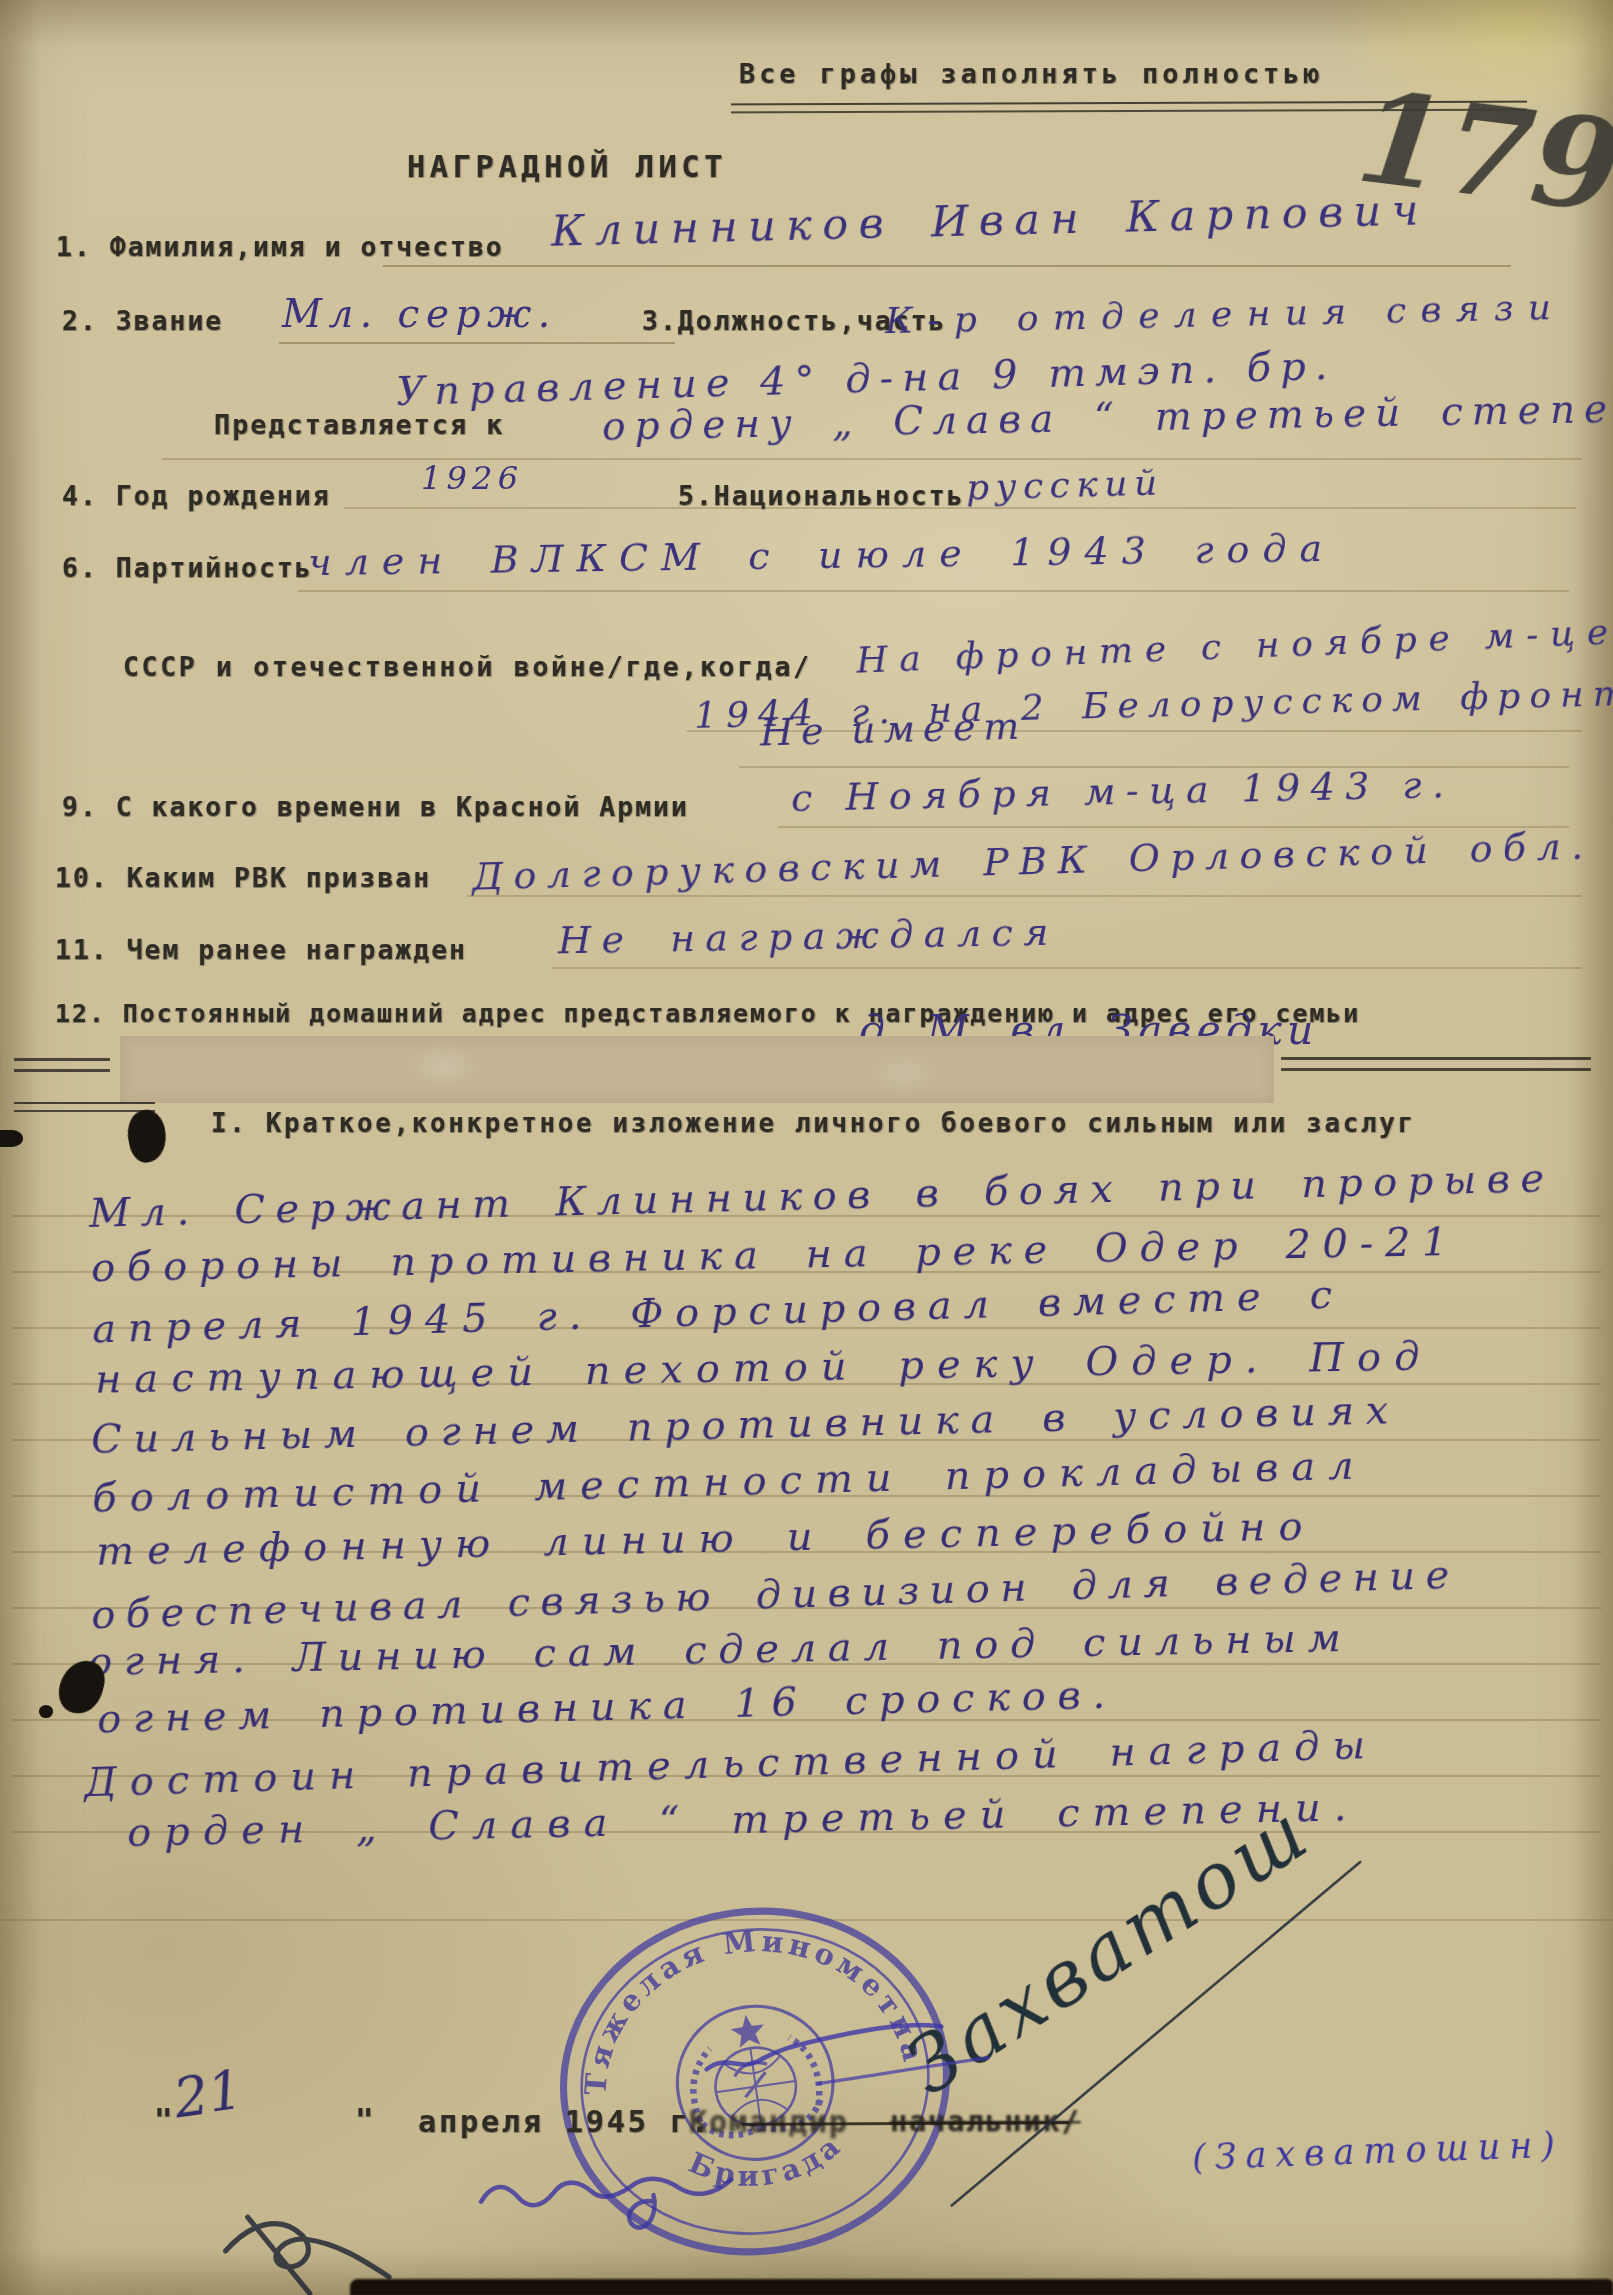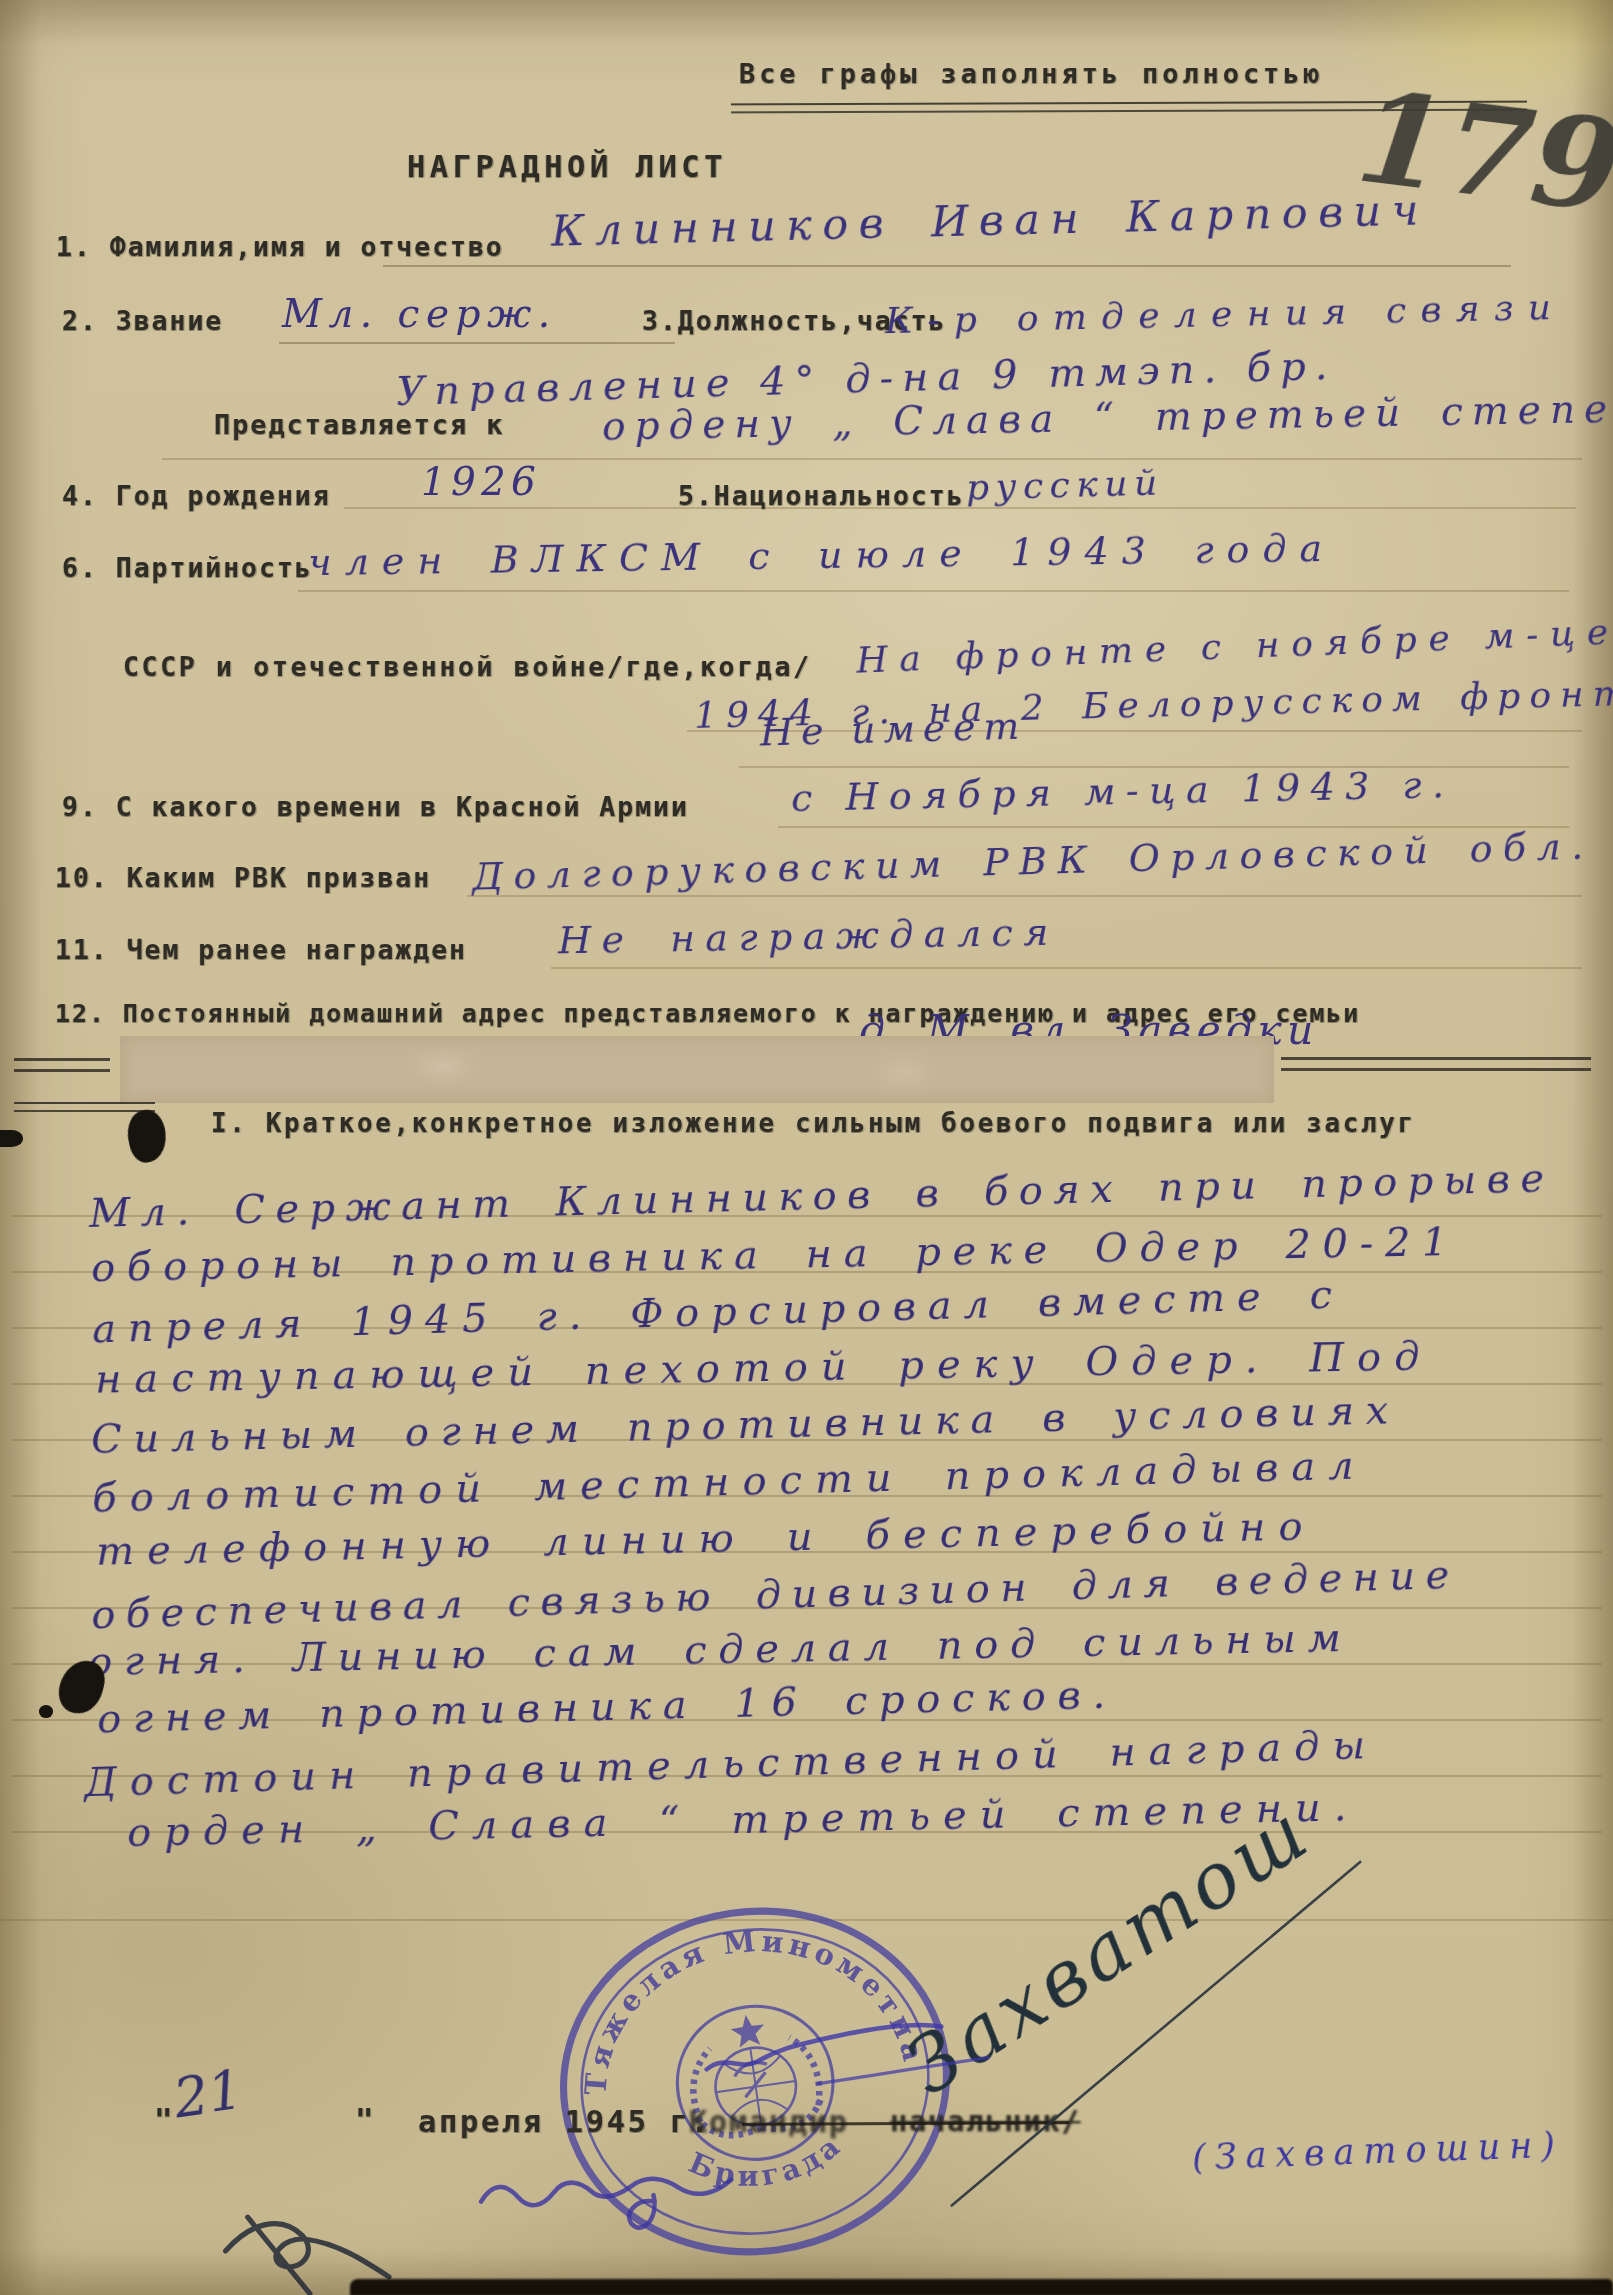--- a/index.html
+++ b/index.html
@@ -69,21 +69,21 @@
   <div class="hand" style="left:282px;top:291px;font-size:39px;letter-spacing:6.5px;">Мл. серж.</div>
   <div class="typed" style="left:642px;top:305px;font-size:26.6px;filter:blur(0.6px);">3.Должность,часть</div>
 
   <div class="hand" style="left:885px;top:293px;font-size:36px;letter-spacing:14.3px;transform:rotate(-1.2deg);">К-р отделения связи</div>
   <div class="hand" style="left:396px;top:355px;font-size:40px;letter-spacing:9px;transform:rotate(-1.6deg);">Управление 4° д-на 9 тмэп. бр.</div>
 
   <div class="typed" style="left:214px;top:409px;font-size:27px;">Представляется к</div>
   <div class="hand" style="left:602px;top:394px;font-size:39px;letter-spacing:9px;word-spacing:10.4px;transform:rotate(-1deg);">ордену „ Слава “ третьей степени.</div>
 
   <div class="typed" style="left:62px;top:480px;font-size:26.6px;">4. Год рождения</div>
-  <div class="hand" style="left:421px;top:459px;font-size:39px;letter-spacing:5.2px;">1926</div>
+  <div class="hand" style="left:421px;top:459px;font-size:32px;letter-spacing:5.2px;">1926</div>
   <div class="typed" style="left:678px;top:480px;font-size:26.6px;filter:blur(0.6px);">5.Национальность</div>
   <div class="hand" style="left:966px;top:464px;font-size:36px;letter-spacing:6.5px;transform:rotate(-1.5deg);">русский</div>
 
   <div class="typed" style="left:62px;top:552px;font-size:26.6px;filter:blur(0.6px);">6. Партийность</div>
   <div class="hand" style="left:308px;top:533px;font-size:38px;letter-spacing:13px;word-spacing:10.4px;transform:rotate(-.8deg);">член ВЛКСМ с июле 1943 года</div>
 
   <div class="typed" style="left:123px;top:651px;font-size:26.6px;letter-spacing:2.6px;">СССР и отечественной войне/где,когда/</div>
   <div class="hand" style="left:856px;top:625px;font-size:36px;letter-spacing:11.7px;transform:rotate(-2.2deg);">На фронте с ноябре м-це</div>
   <div class="hand" style="left:694px;top:683px;font-size:36px;letter-spacing:9px;word-spacing:9px;transform:rotate(-1.4deg);">1944 г. на 2 Белорусском фронте</div>
 
@@ -99,21 +99,21 @@
   <div class="hand" style="left:558px;top:914px;font-size:38px;letter-spacing:10.4px;word-spacing:13px;transform:rotate(-1deg);">Не награждался</div>
 
   <div class="typed" style="left:55px;top:960px;font-size:25px;letter-spacing:1.9px;margin-top:39px;">12. Постоянный домашний адрес представляемого к награждению и адрес его семьи</div>
   <div class="hand" style="left:859px;top:1006px;font-size:41px;letter-spacing:5.2px;">д. М. вл. Заведки</div>
   <div class="redact" style="left:120px;top:1036px;width:1154px;height:67px;"></div>
   <div class="dline" style="left:1281px;top:1057px;width:310px;"></div>
   <div class="dline" style="left:14.3px;top:1058px;width:96px;"></div>
   <div class="doubleline" style="left:14.3px;top:1102px;width:141px;"></div>
 
   <div class="blot" style="left:128px;top:1110px;width:38px;height:52px;border-radius:55% 45% 60% 40%;transform:rotate(-12deg);"></div>
-  <div class="typed" style="left:211px;top:1108px;font-size:26px;letter-spacing:2.6px;">I. Краткое,конкретное изложение сильным боевого подвига или заслуг</div>
+  <div class="typed" style="left:211px;top:1108px;font-size:26px;letter-spacing:2.6px;">I. Краткое,конкретное изложение личного боевого сильным или заслуг</div>
 
   <div class="hand" style="left:89px;top:1172px;font-size:40px;letter-spacing:10.4px;word-spacing:11.7px;transform:rotate(-1.4deg);color:#362e73;">Мл. Сержант Клинников в боях при прорыве</div>
   <div class="hand" style="left:91px;top:1231px;font-size:40px;letter-spacing:11.7px;word-spacing:11.7px;transform:rotate(-1.1deg);color:#362e73;">обороны противника на реке Одер 20-21</div>
   <div class="hand" style="left:92px;top:1288px;font-size:40px;letter-spacing:11.7px;word-spacing:13px;transform:rotate(-1.6deg);color:#362e73;">апреля 1945 г. Форсировал вместе с</div>
   <div class="hand" style="left:95px;top:1344px;font-size:40px;letter-spacing:13px;word-spacing:13px;transform:rotate(-1deg);color:#362e73;">наступающей пехотой реку Одер. Под</div>
   <div class="hand" style="left:91px;top:1401px;font-size:40px;letter-spacing:11.7px;word-spacing:11.7px;transform:rotate(-1.3deg);color:#362e73;">Сильным огнем противника в условиях</div>
   <div class="hand" style="left:92px;top:1458px;font-size:40px;letter-spacing:13px;word-spacing:14.3px;transform:rotate(-1.5deg);color:#362e73;">болотистой местности прокладывал</div>
   <div class="hand" style="left:96px;top:1515px;font-size:40px;letter-spacing:13px;word-spacing:14.3px;transform:rotate(-1.2deg);color:#362e73;">телефонную линию и бесперебойно</div>
   <div class="hand" style="left:91px;top:1571px;font-size:40px;letter-spacing:10.4px;word-spacing:11.7px;transform:rotate(-1.7deg);color:#362e73;">обеспечивал связью дивизион для ведение</div>
   <div class="hand" style="left:88px;top:1626px;font-size:40px;letter-spacing:11.7px;word-spacing:11.7px;transform:rotate(-1.1deg);color:#362e73;">огня. Линию сам сделал под сильным</div>

